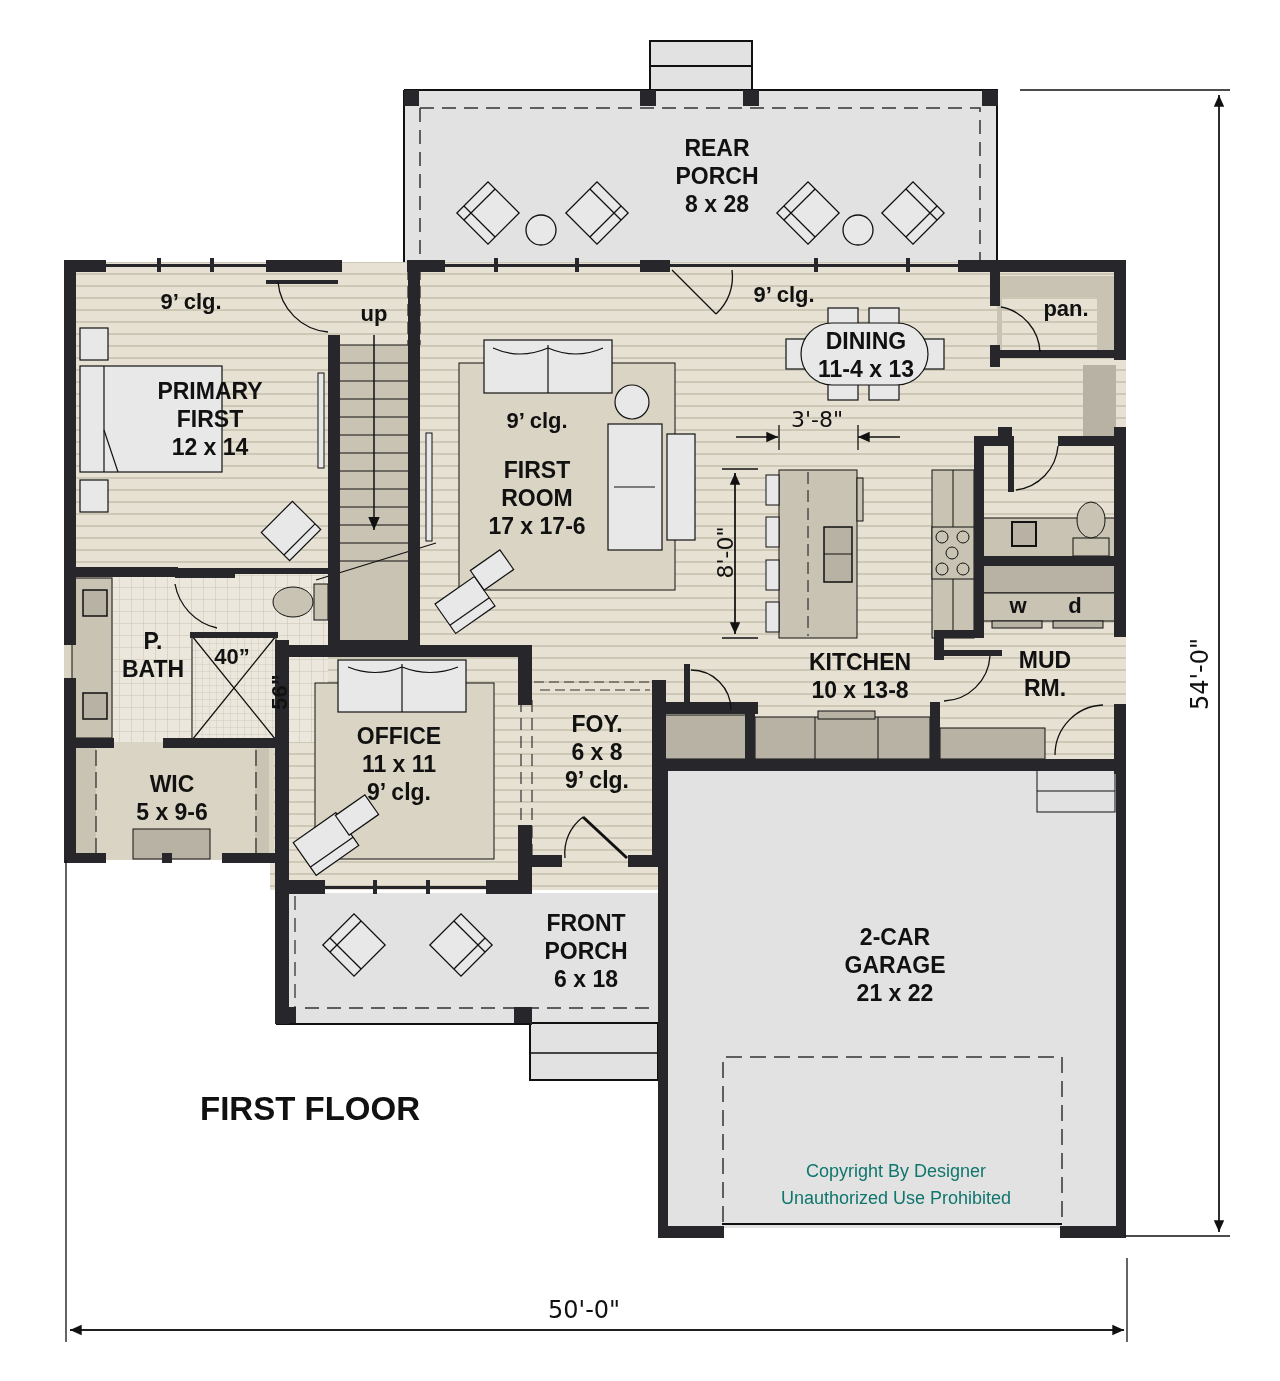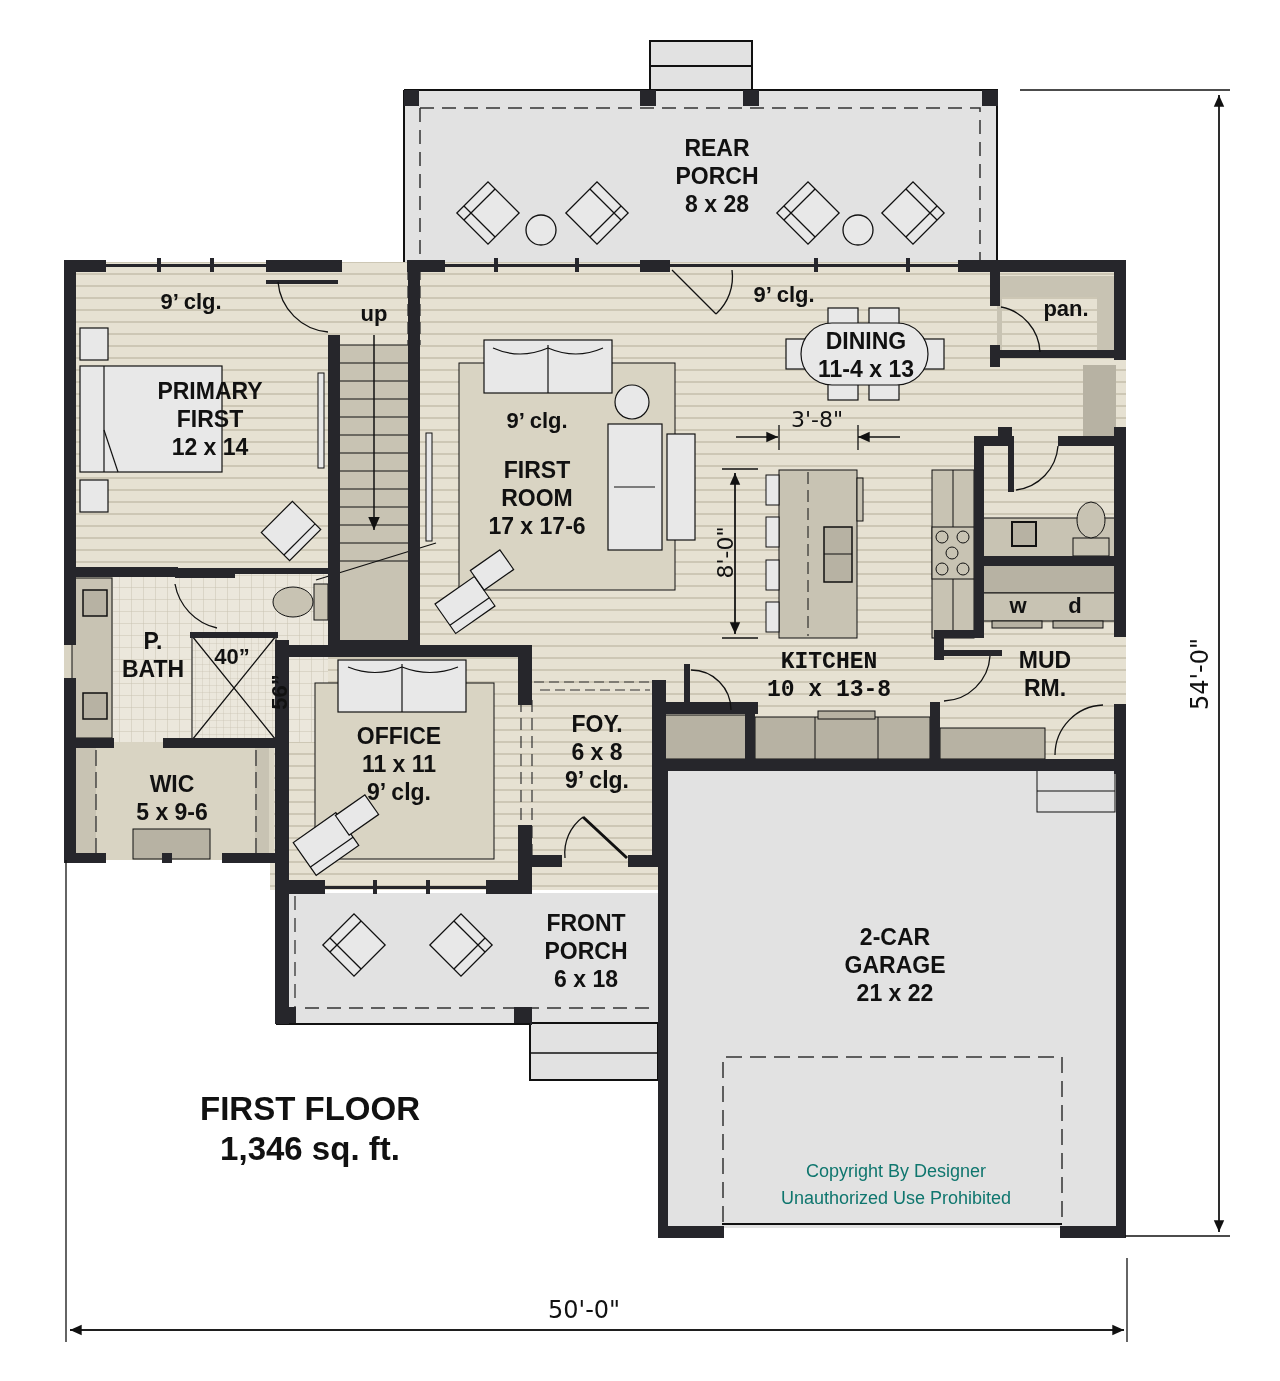--- a/index.html
+++ b/index.html
@@ -388,21 +388,21 @@
 <div class="lbl" style="left:866px;top:327px;">
   <span>DINING</span>
   <span>11-4 x 13</span>
 </div>
 
 <div class="lbl small" style="left:1066px;top:295px;">pan.</div>
 
 <div class="dim" style="left:791px;top:407px;">3'-8"</div>
 <div class="dim rot" style="left:690px;top:540px;width:70px;text-align:center;">8'-0"</div>
 
-<div class="lbl" style="left:829px;top:648px;font-family:Liberation Mono, monospace;">
+<div class="lbl" style="left:860px;top:648px;">
   <span>KITCHEN</span>
   <span>10 x 13-8</span>
 </div>
 
 <div class="lbl small" style="left:1018px;top:592px;">w</div>
 <div class="lbl small" style="left:1075px;top:592px;">d</div>
 <div class="lbl" style="left:1045px;top:646px;">
   <span>MUD</span>
   <span>RM.</span>
 </div>
@@ -443,17 +443,16 @@
   <span>21 x 22</span>
 </div>
 
 <div class="copy">
   <div>Copyright By Designer</div>
   <div>Unauthorized Use Prohibited</div>
 </div>
 
 <div class="title">
   <div>FIRST FLOOR</div>
-  <div>1,346 sq. ft.</div>
 </div>
 
 <div class="dim" style="left:548px;top:1296px;font-size:24px;">50'-0"</div>
 <div class="dim rot" style="left:1160px;top:660px;width:80px;text-align:center;font-size:24px;">54'-0"</div>
 
 </body></html>

